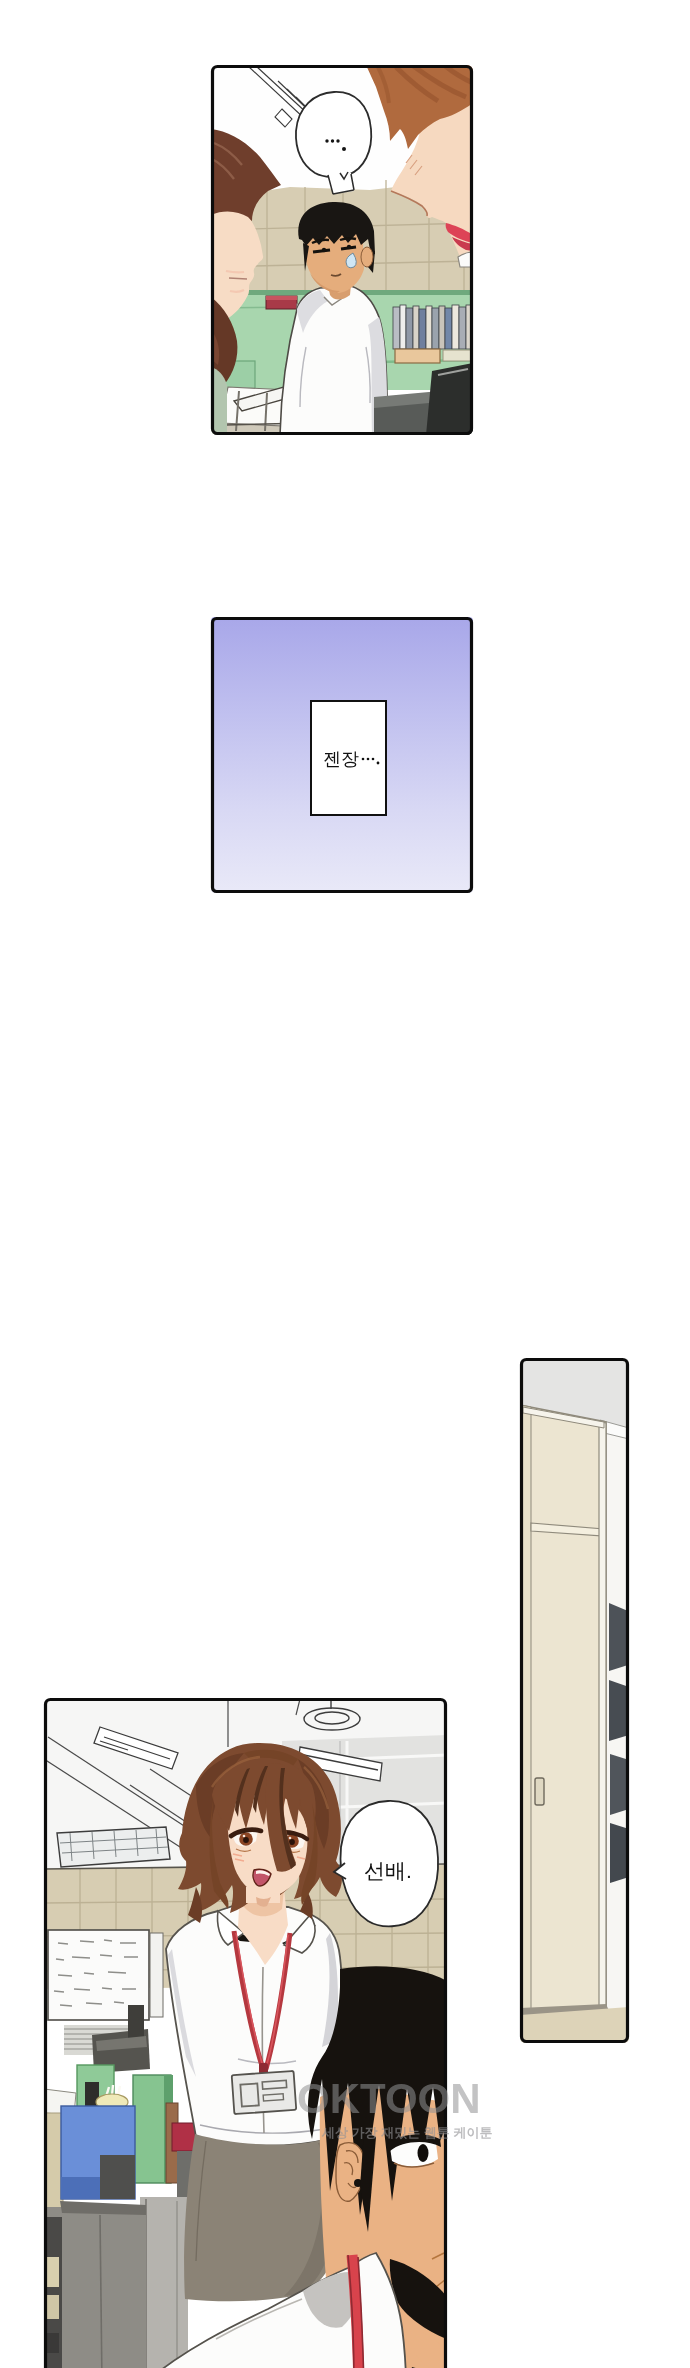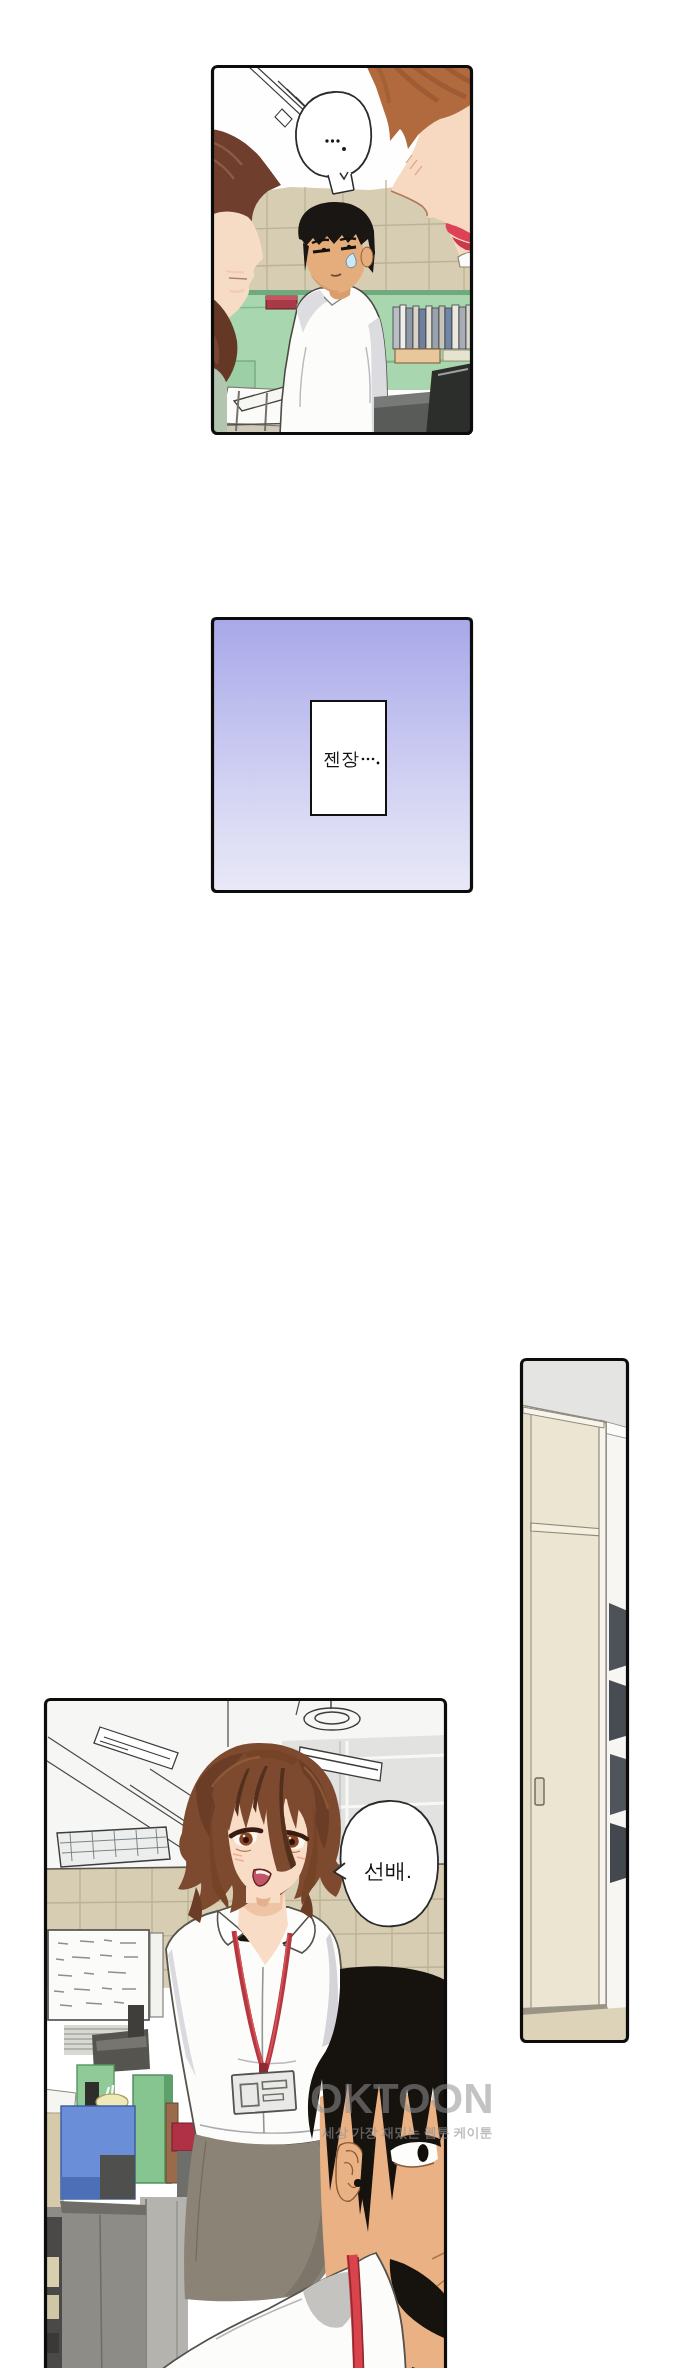--- a/index.html
+++ b/index.html
@@ -497,19 +497,19 @@
     <path d="M303,2244 C320,2232 342,2222 356,2226 C364,2244 358,2266 342,2280 C326,2284 310,2272 303,2244 Z" fill="#c5c3c0"></path>
     <path d="M216,2292 q40,-22 86,-40" stroke="#b9b7b2" stroke-width="1.6" fill="none"></path>
 
     <path d="M352,2208 C356,2250 358,2300 359,2338" stroke="#d8434c" stroke-width="11" fill="none"></path>
     <path d="M348,2208 C352,2250 354,2300 354,2338 M358,2210 C361,2252 363,2302 364,2338" stroke="#8e2a32" stroke-width="1.6" fill="none"></path>
   </g>
 
   <rect x="45.5" y="1652.5" width="400" height="684" rx="5" fill="none" stroke="#0c0c0c" stroke-width="3.2"></rect>
 </svg>
 
-<div style="position:absolute;left:310px;top:2028px;width:260px;color:rgba(145,145,148,0.55);
+<div style="position:absolute;left:297px;top:2028px;width:260px;color:rgba(145,145,148,0.55);
      font-family:'Liberation Sans',sans-serif;font-weight:bold;font-size:42px;letter-spacing:0px;">OKTOON</div>
 
 <div style="position:absolute;left:322px;top:2077px;width:220px;color:rgba(145,145,148,0.6);
      font-family:'Liberation Sans',sans-serif;font-weight:bold;font-size:13px;letter-spacing:0px;">세상 가장 재밌는 웹툰 케이툰</div>
 
 </div>
 
 </body></html>

